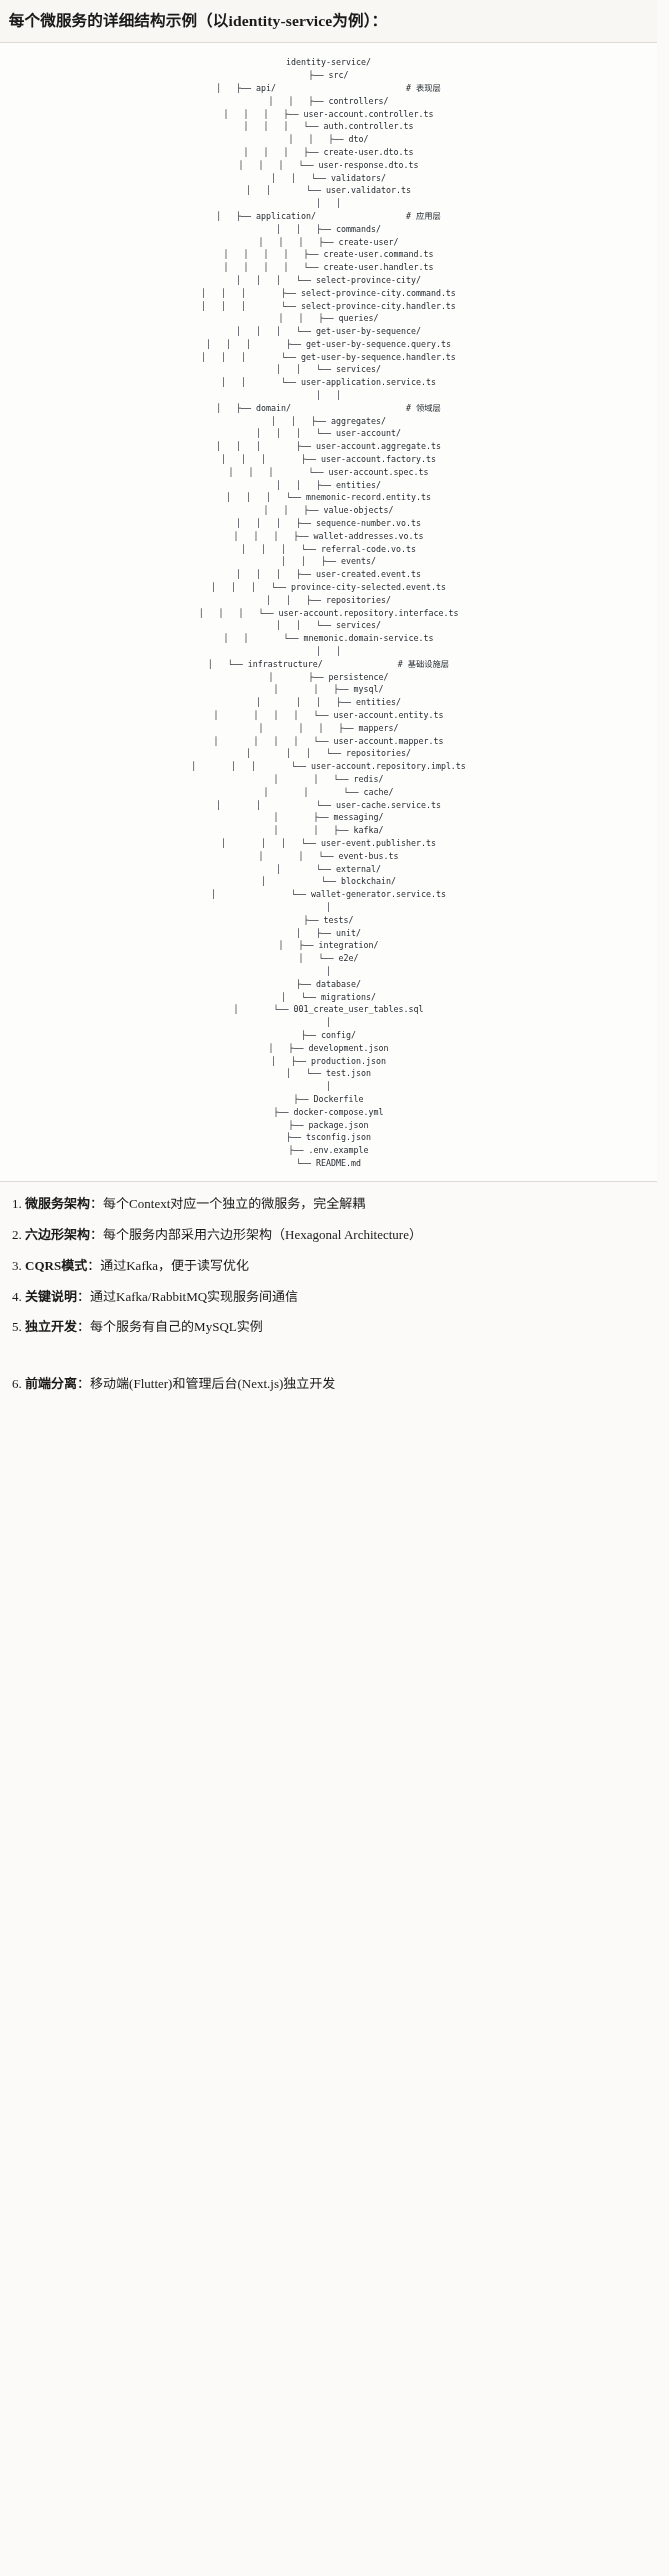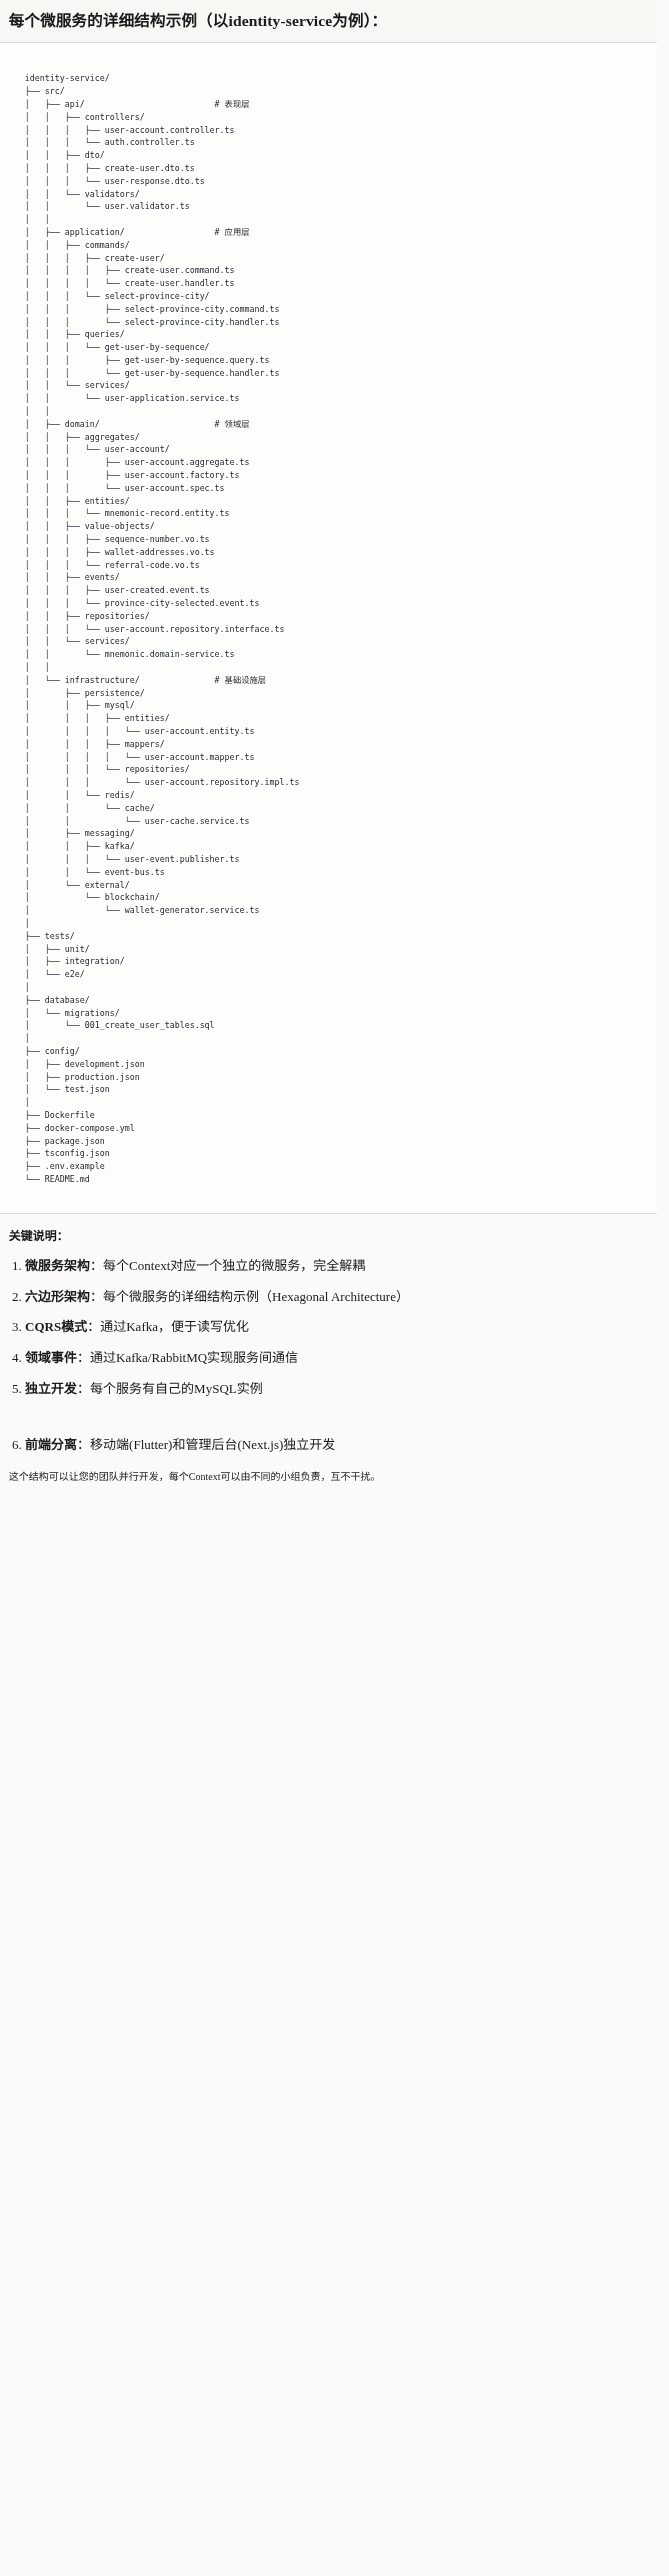--- a/index.html
+++ b/index.html
@@ -35,28 +35,29 @@
     letter-spacing: 0.1px;
   }
 
   
   .tree-block {
     padding: 13.8px 8.8px 11.3px 8.8px;
     background: #fdfdfc;
     border-bottom: 0.6px solid #dcdbd7;
   }
   pre.tree {
-    margin: 16px;
+    margin: 0;
     font-family: "DejaVu Sans Mono", "Liberation Mono", monospace;
     font-size: 8.3px;
     line-height: 12.8px;
     color: #24292f;
     white-space: pre;
     tab-size: 4;
     letter-spacing: 0px;
+    text-align: center;
   }
 
   
   .notes {
     padding: 12.5px 8.8px 16.3px 8.8px;
     background: #fbfaf8;
   }
   .notes h2 {
     margin: 0 0 11.3px 0;
     font-size: 12px;
@@ -178,38 +179,36 @@
 │
 ├── Dockerfile
 ├── docker-compose.yml
 ├── package.json
 ├── tsconfig.json
 ├── .env.example
 └── README.md</pre>
   </section>
 
   <section class="notes">
-    <h2>关键说明：</h2>
     <ol class="note-list">
       <li>
         <span class="term">微服务架构</span><span>：每个Context对应一个独立的微服务，完全解耦</span>
       </li>
       <li>
-        <span class="term">六边形架构</span><span>：每个微服务的详细结构示例（Hexagonal Architecture）</span>
+        <span class="term">六边形架构</span><span>：每个服务内部采用六边形架构（Hexagonal Architecture）</span>
       </li>
       <li>
         <span class="term">CQRS模式</span><span>：通过Kafka，便于读写优化</span>
       </li>
       <li>
-        <span class="term">领域事件</span><span>：通过Kafka/RabbitMQ实现服务间通信</span>
+        <span class="term">关键说明</span><span>：通过Kafka/RabbitMQ实现服务间通信</span>
       </li>
       <li>
         <span class="term">独立开发</span><span>：每个服务有自己的MySQL实例</span>
       </li>
       <li>
         <span class="term">前端分离</span><span>：移动端(Flutter)和管理后台(Next.js)独立开发</span>
       </li>
     </ol>
-    <p class="closing">这个结构可以让您的团队并行开发，每个Context可以由不同的小组负责，互不干扰。</p>
   </section>
 
 </div>
 
 
 </body></html>

